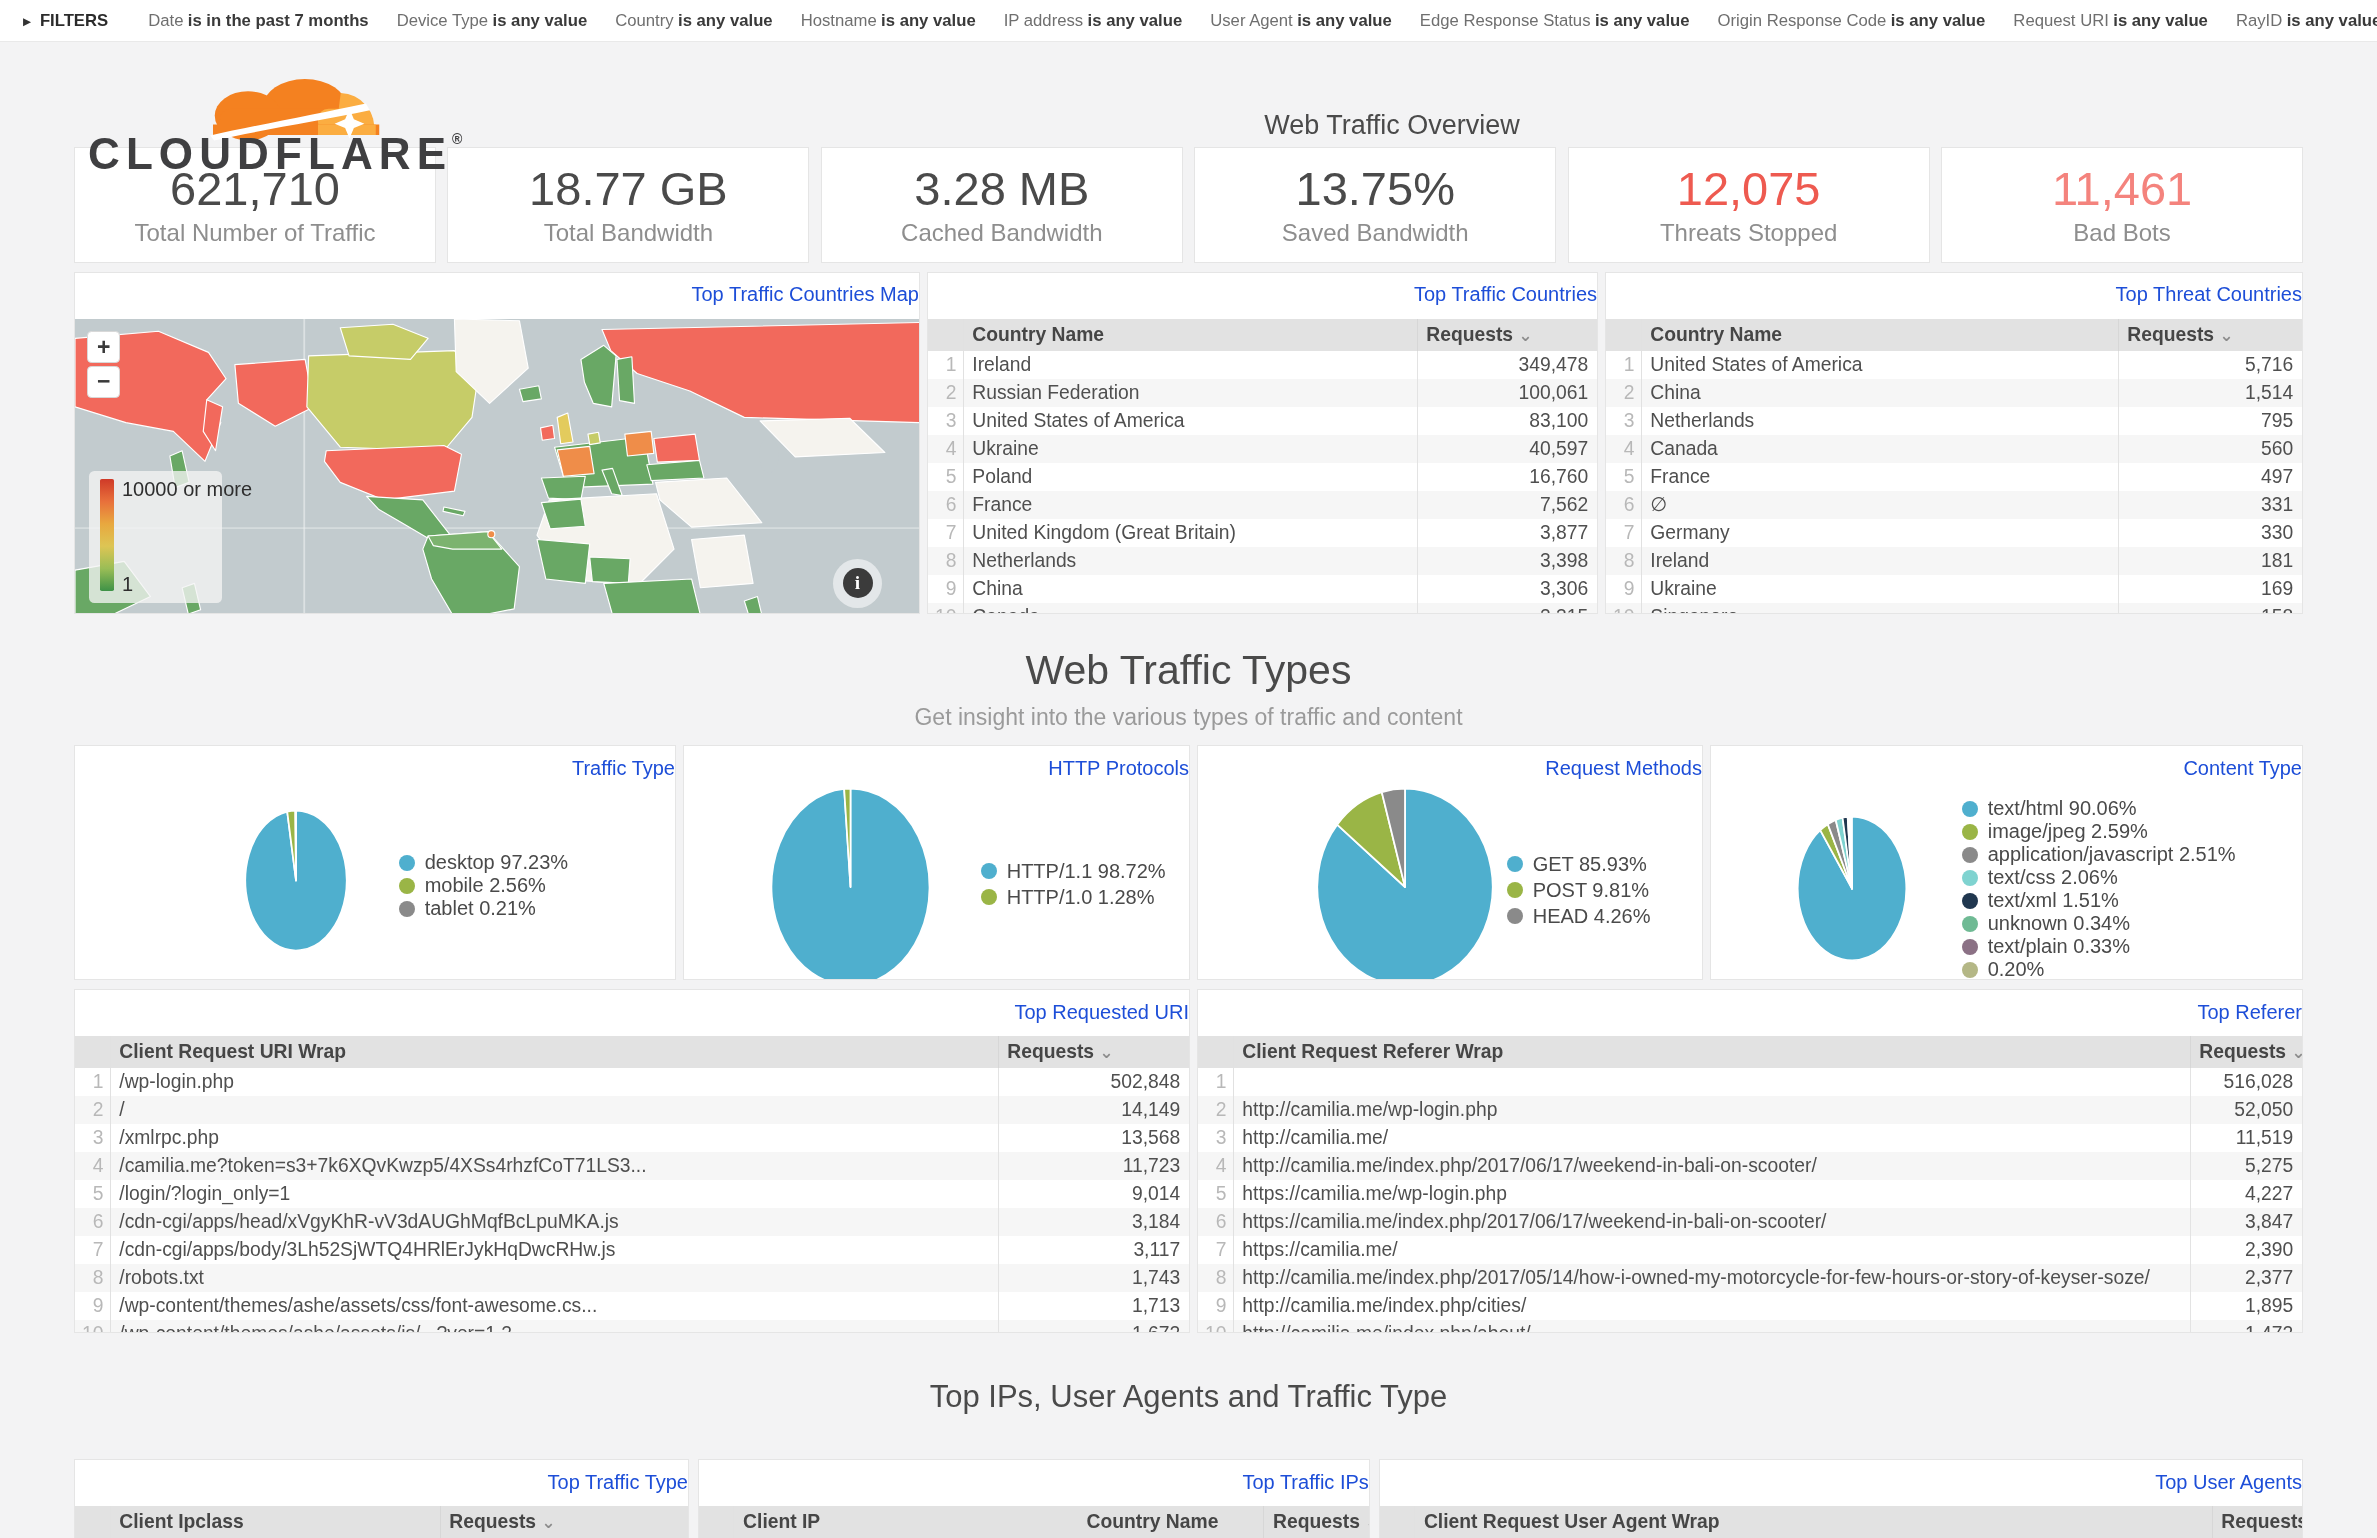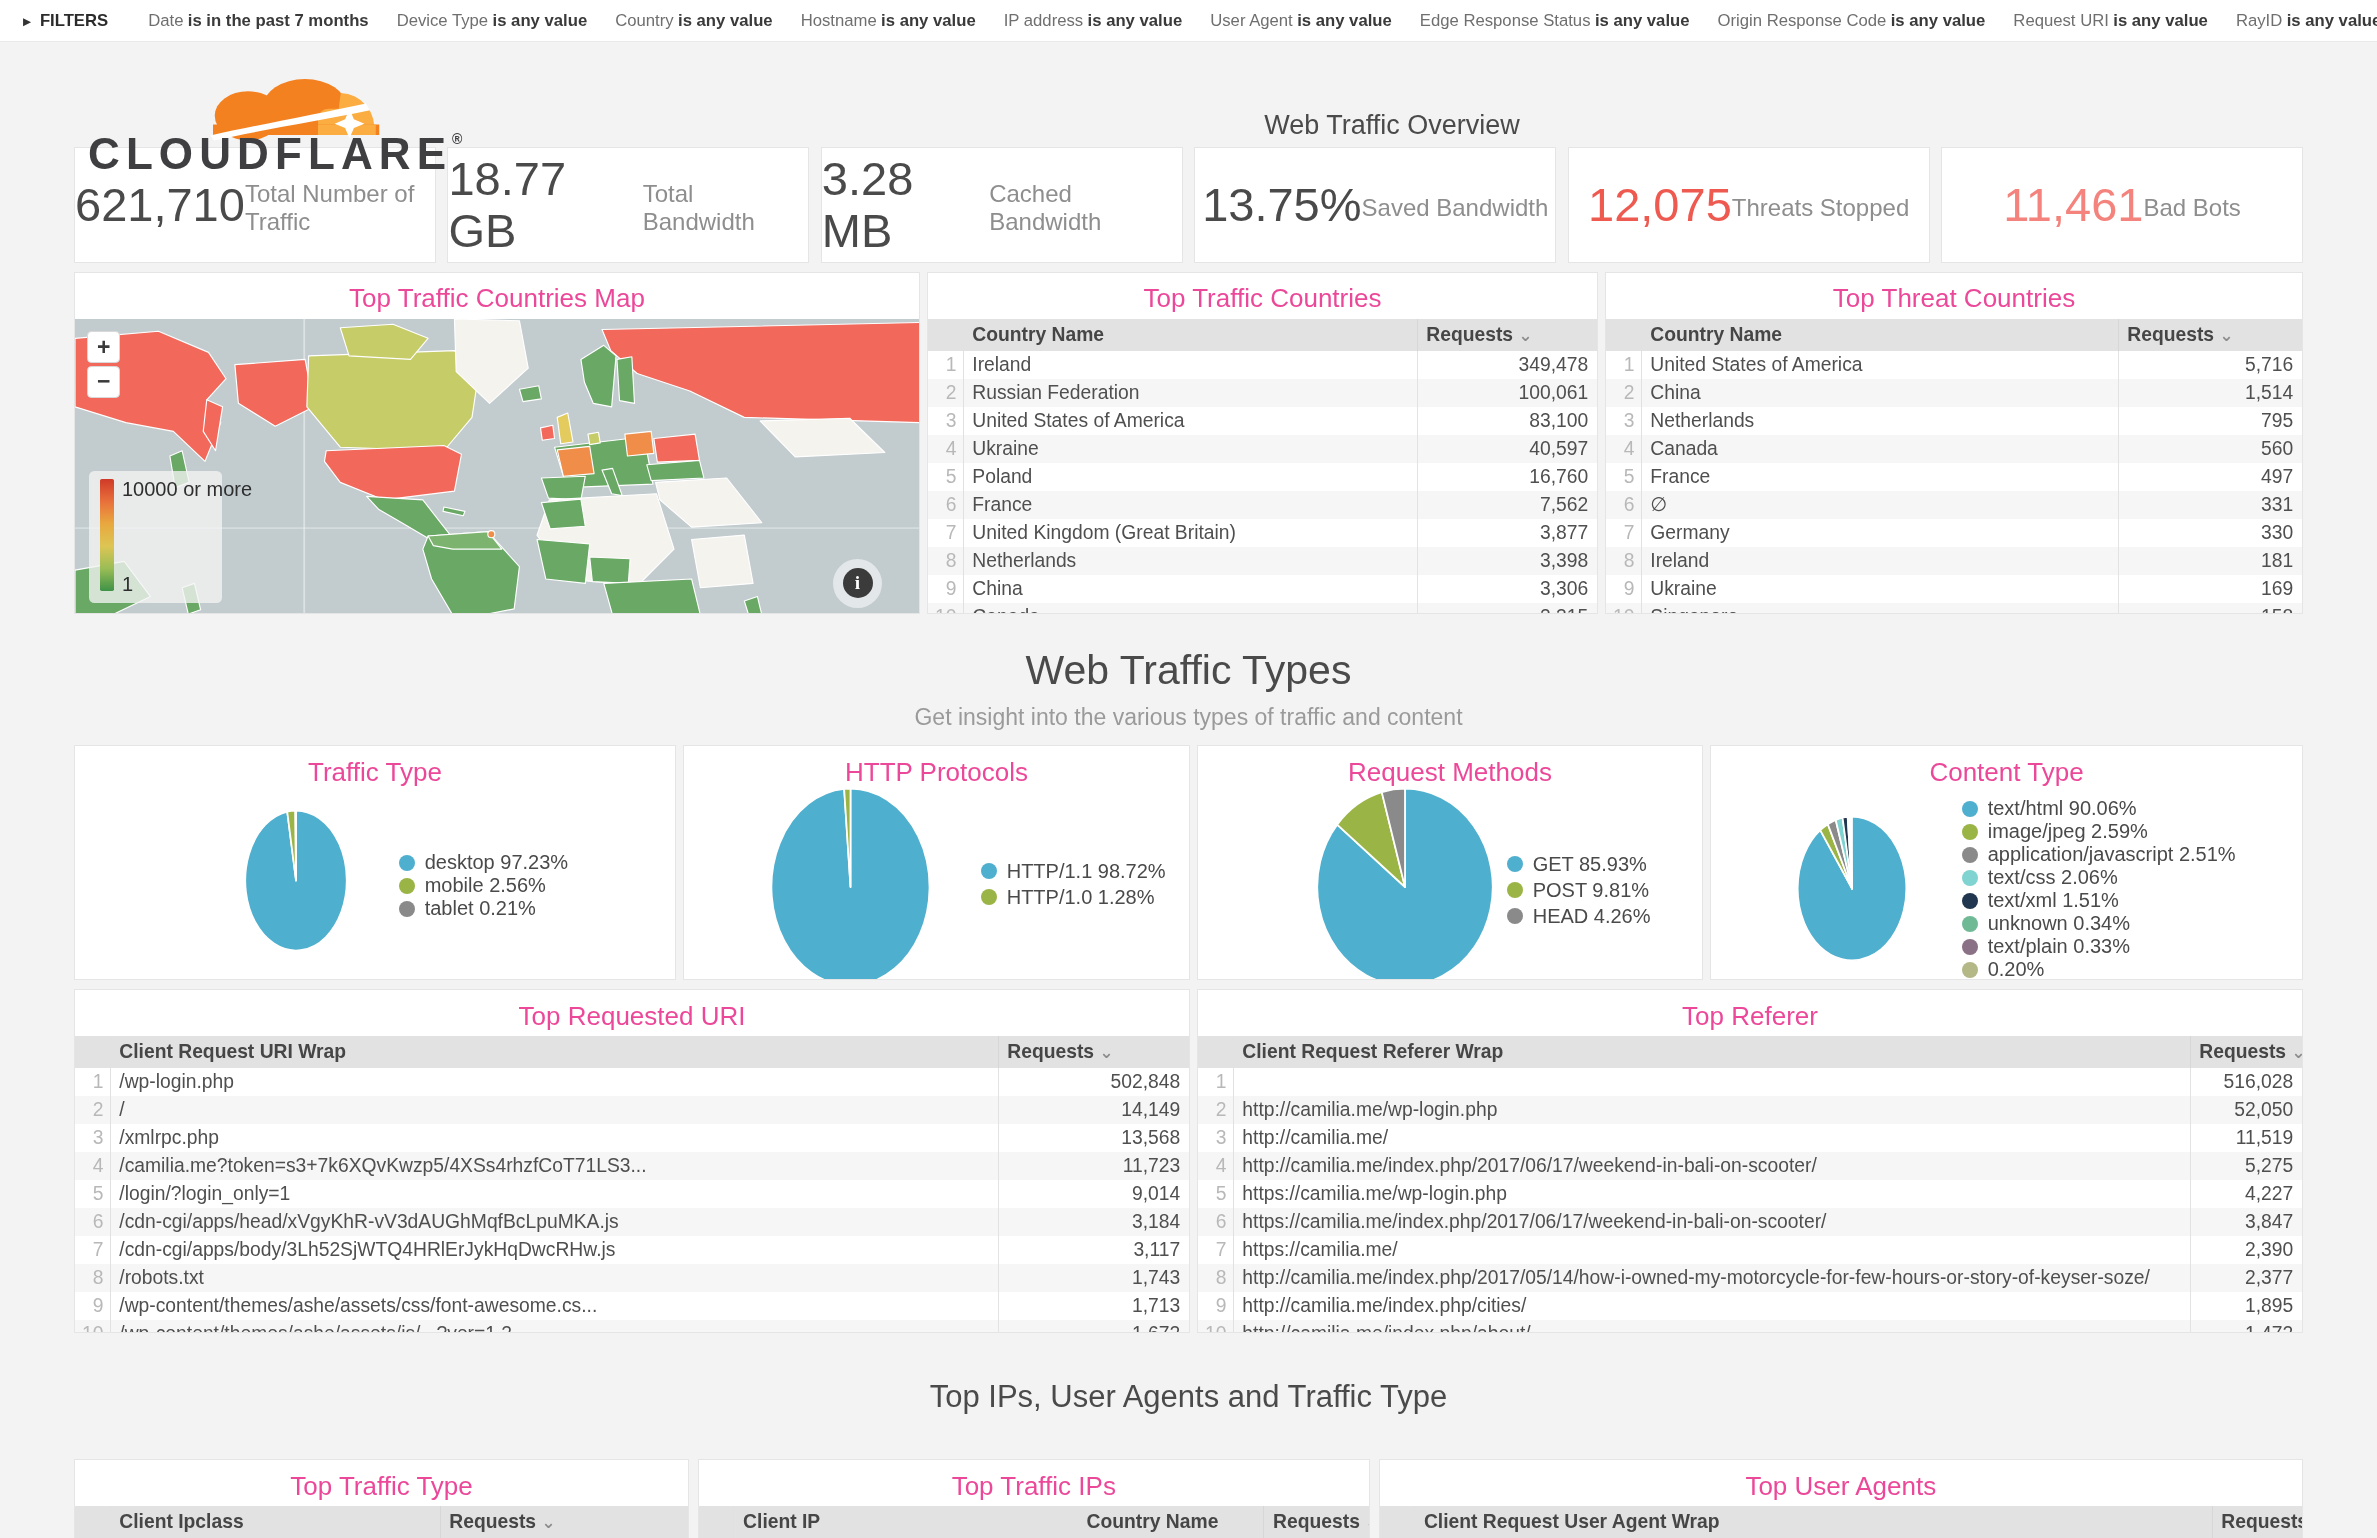--- a/index.html
+++ b/index.html
@@ -21,27 +21,27 @@
   .logo { position: absolute; left: 88px; top: 37px; width: 404px; height: 105px; }
   .logo-text { position: absolute; left: 0; bottom: 5.3px; font-size: 44px; font-weight: 700;
     letter-spacing: 6.1px; color: #3f3f41; }
   .logo-text sup { font-size: 14px; letter-spacing: 0; vertical-align: 24.6px; }
   .page-title { position: absolute; left: 1392px; top: 68px; transform: translateX(-50%);
     font-size: 27px; color: #4a4a4a; }
 
   
   .stats-row { display: flex; gap: 11.4px; margin: 0 74px; height: 116px; }
   .stat-card { flex: 1; background: #fff; border: 0.9px solid #e5e5e5; display: flex;
-    flex-direction: row; align-items: center; justify-content: center; }
+    flex-direction: column; align-items: center; justify-content: center; }
   .stat-value { font-size: 47px; color: #4a4a4a; line-height: 1.1; }
   .stat-label { font-size: 24px; color: #8e8e8e; margin-top: 5.3px; }
 
   
   .card { background: #fff; border: 0.9px solid #e5e5e5; overflow: hidden; position: relative; }
-  .card-title { height: 46px; text-align: center; font-size: 26px; color: #ec4899;
+  .card-title { height: 46px; text-align: right; font-size: 20px; color: #1d4ed8;
     padding-top: 10.5px; white-space: nowrap; }
   table { width: 100%; border-collapse: collapse; table-layout: fixed; font-size: 19.3px; color: #4f4f4f; }
   th { background: #e2e2e2; color: #464646; font-weight: 700; text-align: left;
     height: 32px; padding: 0 8.8px; white-space: nowrap; overflow: hidden; }
   td { height: 28px; padding: 0 8.8px; white-space: nowrap; overflow: hidden;
     text-overflow: ellipsis; }
   tbody tr:nth-child(even) td { background: #f6f6f6; }
   th.idx, td.idx { width: 35px; text-align: right; padding: 0 6.1px;
     border-right: 0.9px solid #e1e1e1; }
   td.idx { color: #b8b8b8; }

